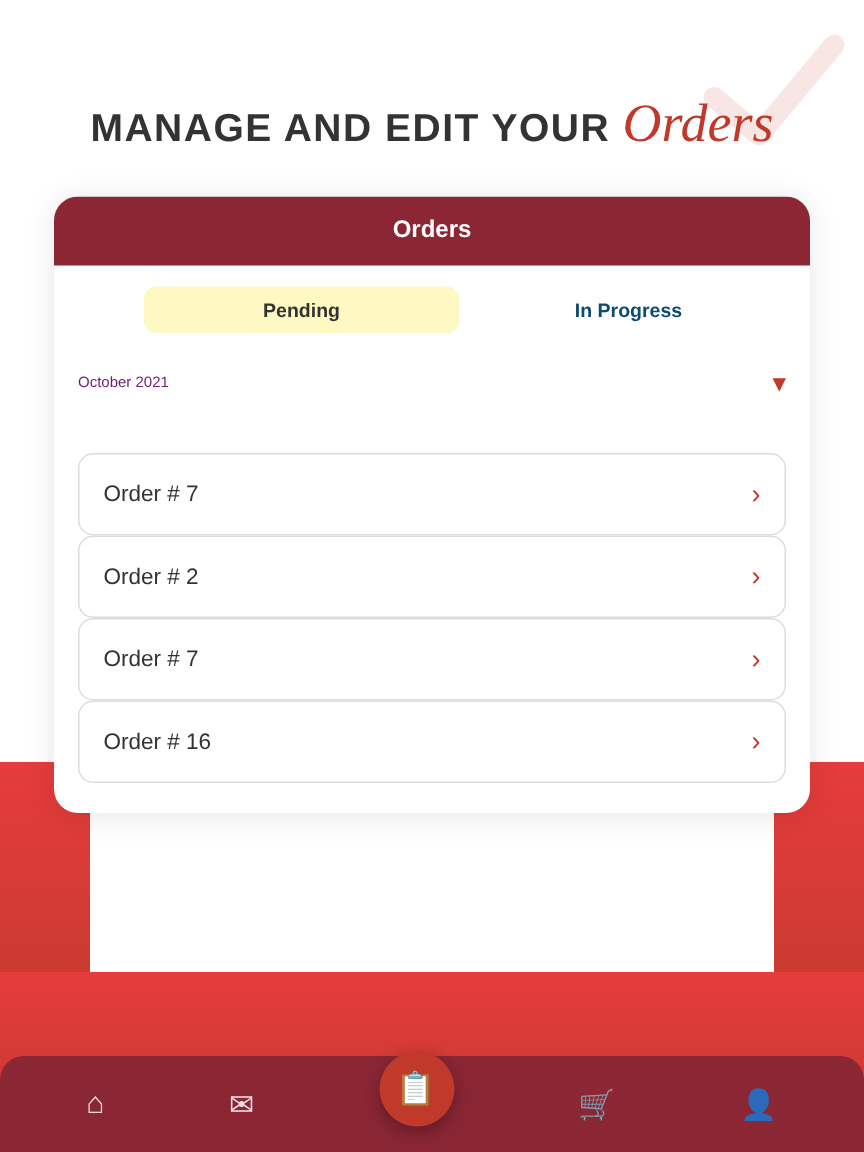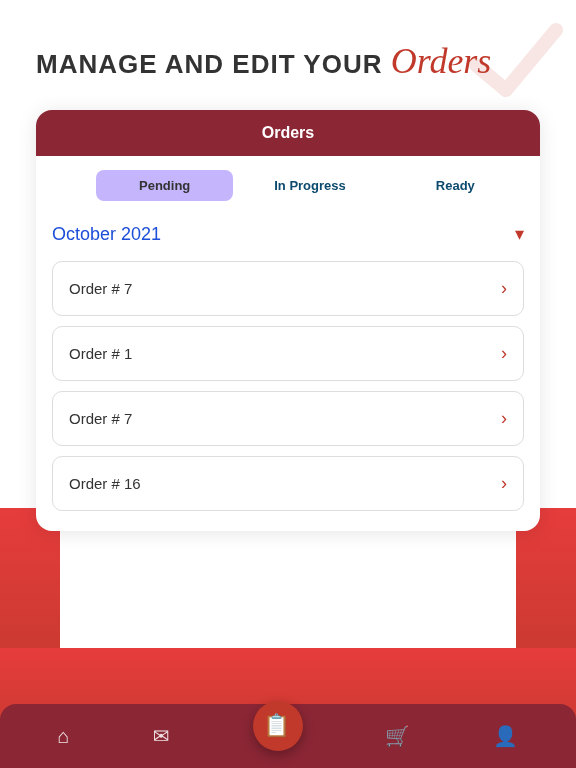--- a/index.html
+++ b/index.html
@@ -47,21 +47,23 @@
 
     
     .content {
       position: relative;
       z-index: 1;
       padding: 40px 36px 20px;
     }
 
     
     .header {
+      text-align: center;
       margin-bottom: 28px;
+      margin-top: 21px;
     }
 
     .header-title {
       font-size: 26px;
       font-weight: 800;
       text-transform: uppercase;
       letter-spacing: 1px;
       color: #333;
     }
 
@@ -109,52 +111,53 @@
       border-radius: 8px;
       font-size: 13px;
       font-weight: 700;
       cursor: pointer;
       background: transparent;
       color: #0c4a6e;
       transition: background 0.2s;
     }
 
     .tab.active {
-      background: #c4b5fd;
+      background: #fef9c3;
       color: #333;
       font-weight: 600;
       margin-left: 44px;
     }
 
     
     .month-selector {
       display: flex;
       align-items: center;
       justify-content: space-between;
       padding: 8px 16px 16px;
       cursor: pointer;
     }
 
     .month-label {
-      font-size: 18px;
-      color: #1d4ed8;
+      font-size: 10px;
+      color: #701a75;
       font-weight: 500;
     }
 
     .chevron-down {
       color: #c0392b;
       font-size: 18px;
     }
 
     
     .orders-list {
       padding: 0 16px 20px;
       display: flex;
       flex-direction: column;
-      gap: 10px;
+      gap: 0;
+      margin-top: 20px;
     }
 
     .order-item {
       display: flex;
       align-items: center;
       justify-content: space-between;
       border: 1.5px solid #ddd;
       border-radius: 10px;
       padding: 16px 16px;
       cursor: pointer;
@@ -259,37 +262,36 @@
 
   <div class="card">
 
     <div class="card-header">
       <span class="card-header-title">Orders</span>
     </div>
 
     <div class="tabs">
       <button class="tab active">Pending</button>
       <button class="tab">In Progress</button>
-      <button class="tab">Ready</button>
     </div>
 
     <div class="month-selector">
       <span class="month-label">October 2021</span>
       <span class="chevron-down">▾</span>
     </div>
 
     <div class="orders-list">
 
       <div class="order-item">
         <span class="order-label">Order # 7</span>
         <span class="order-chevron">›</span>
       </div>
 
       <div class="order-item">
-        <span class="order-label">Order # 1</span>
+        <span class="order-label">Order # 2</span>
         <span class="order-chevron">›</span>
       </div>
 
       <div class="order-item">
         <span class="order-label">Order # 7</span>
         <span class="order-chevron">›</span>
       </div>
 
       <div class="order-item">
         <span class="order-label">Order # 16</span>

